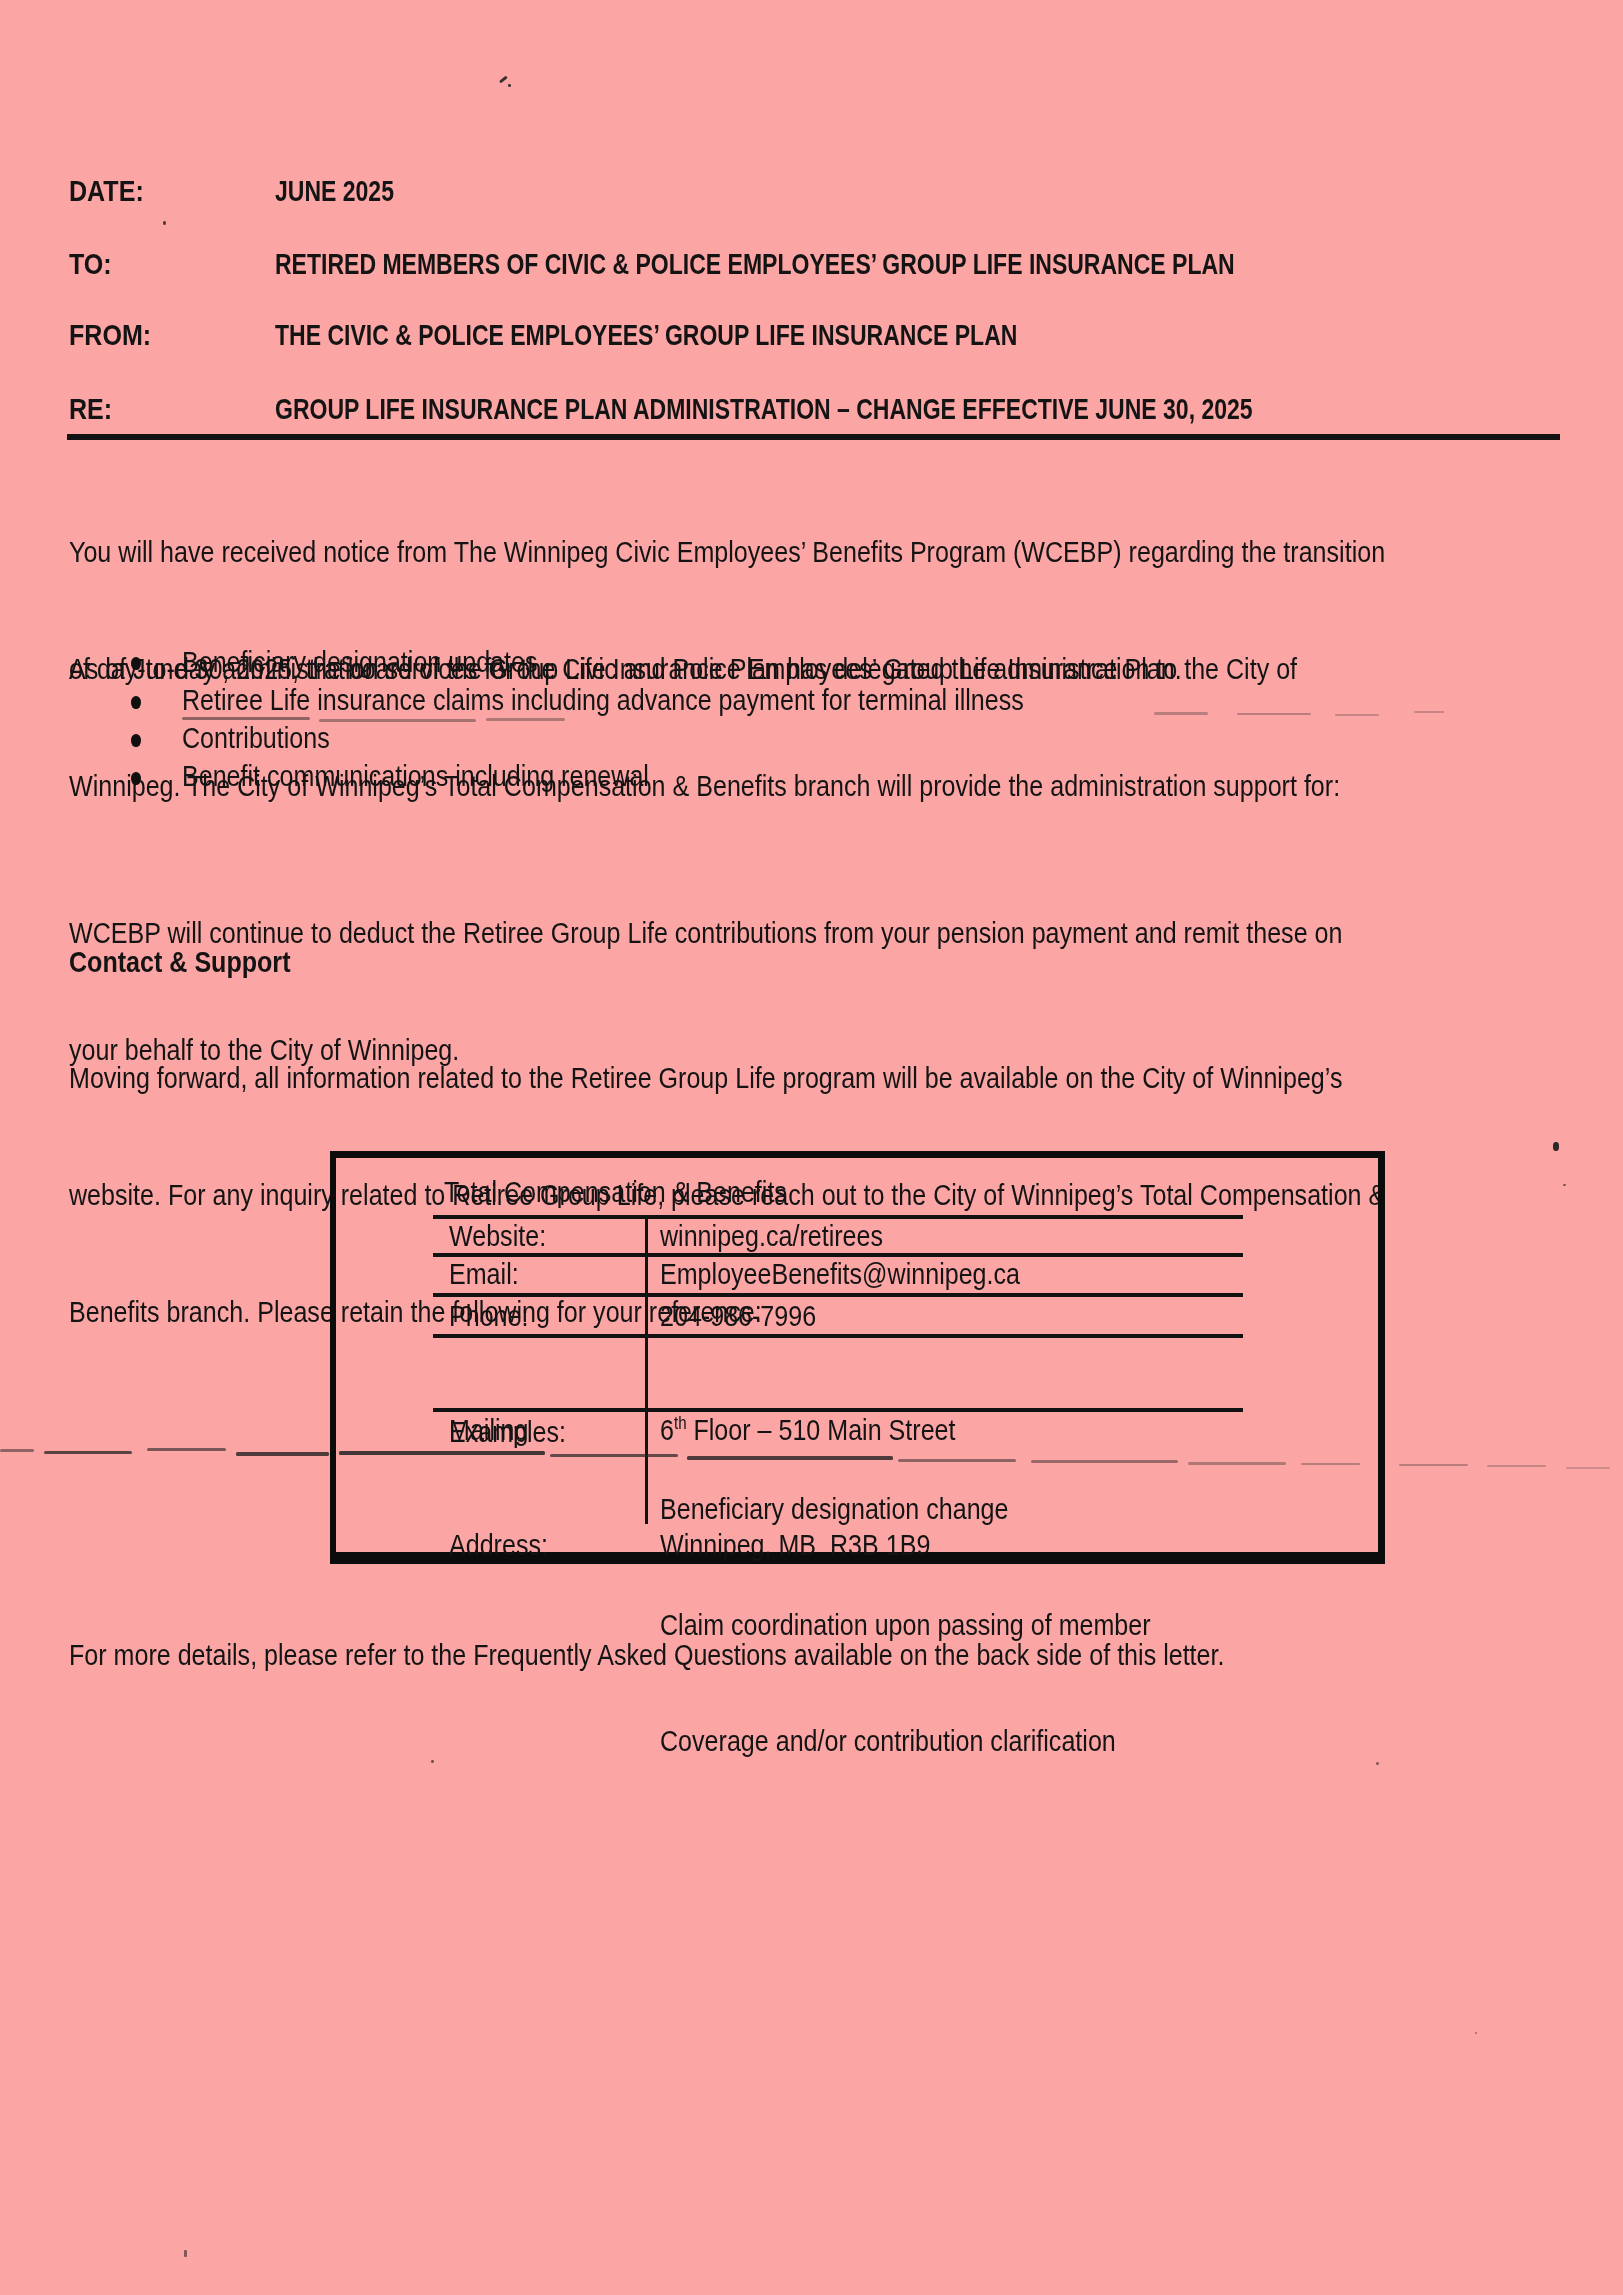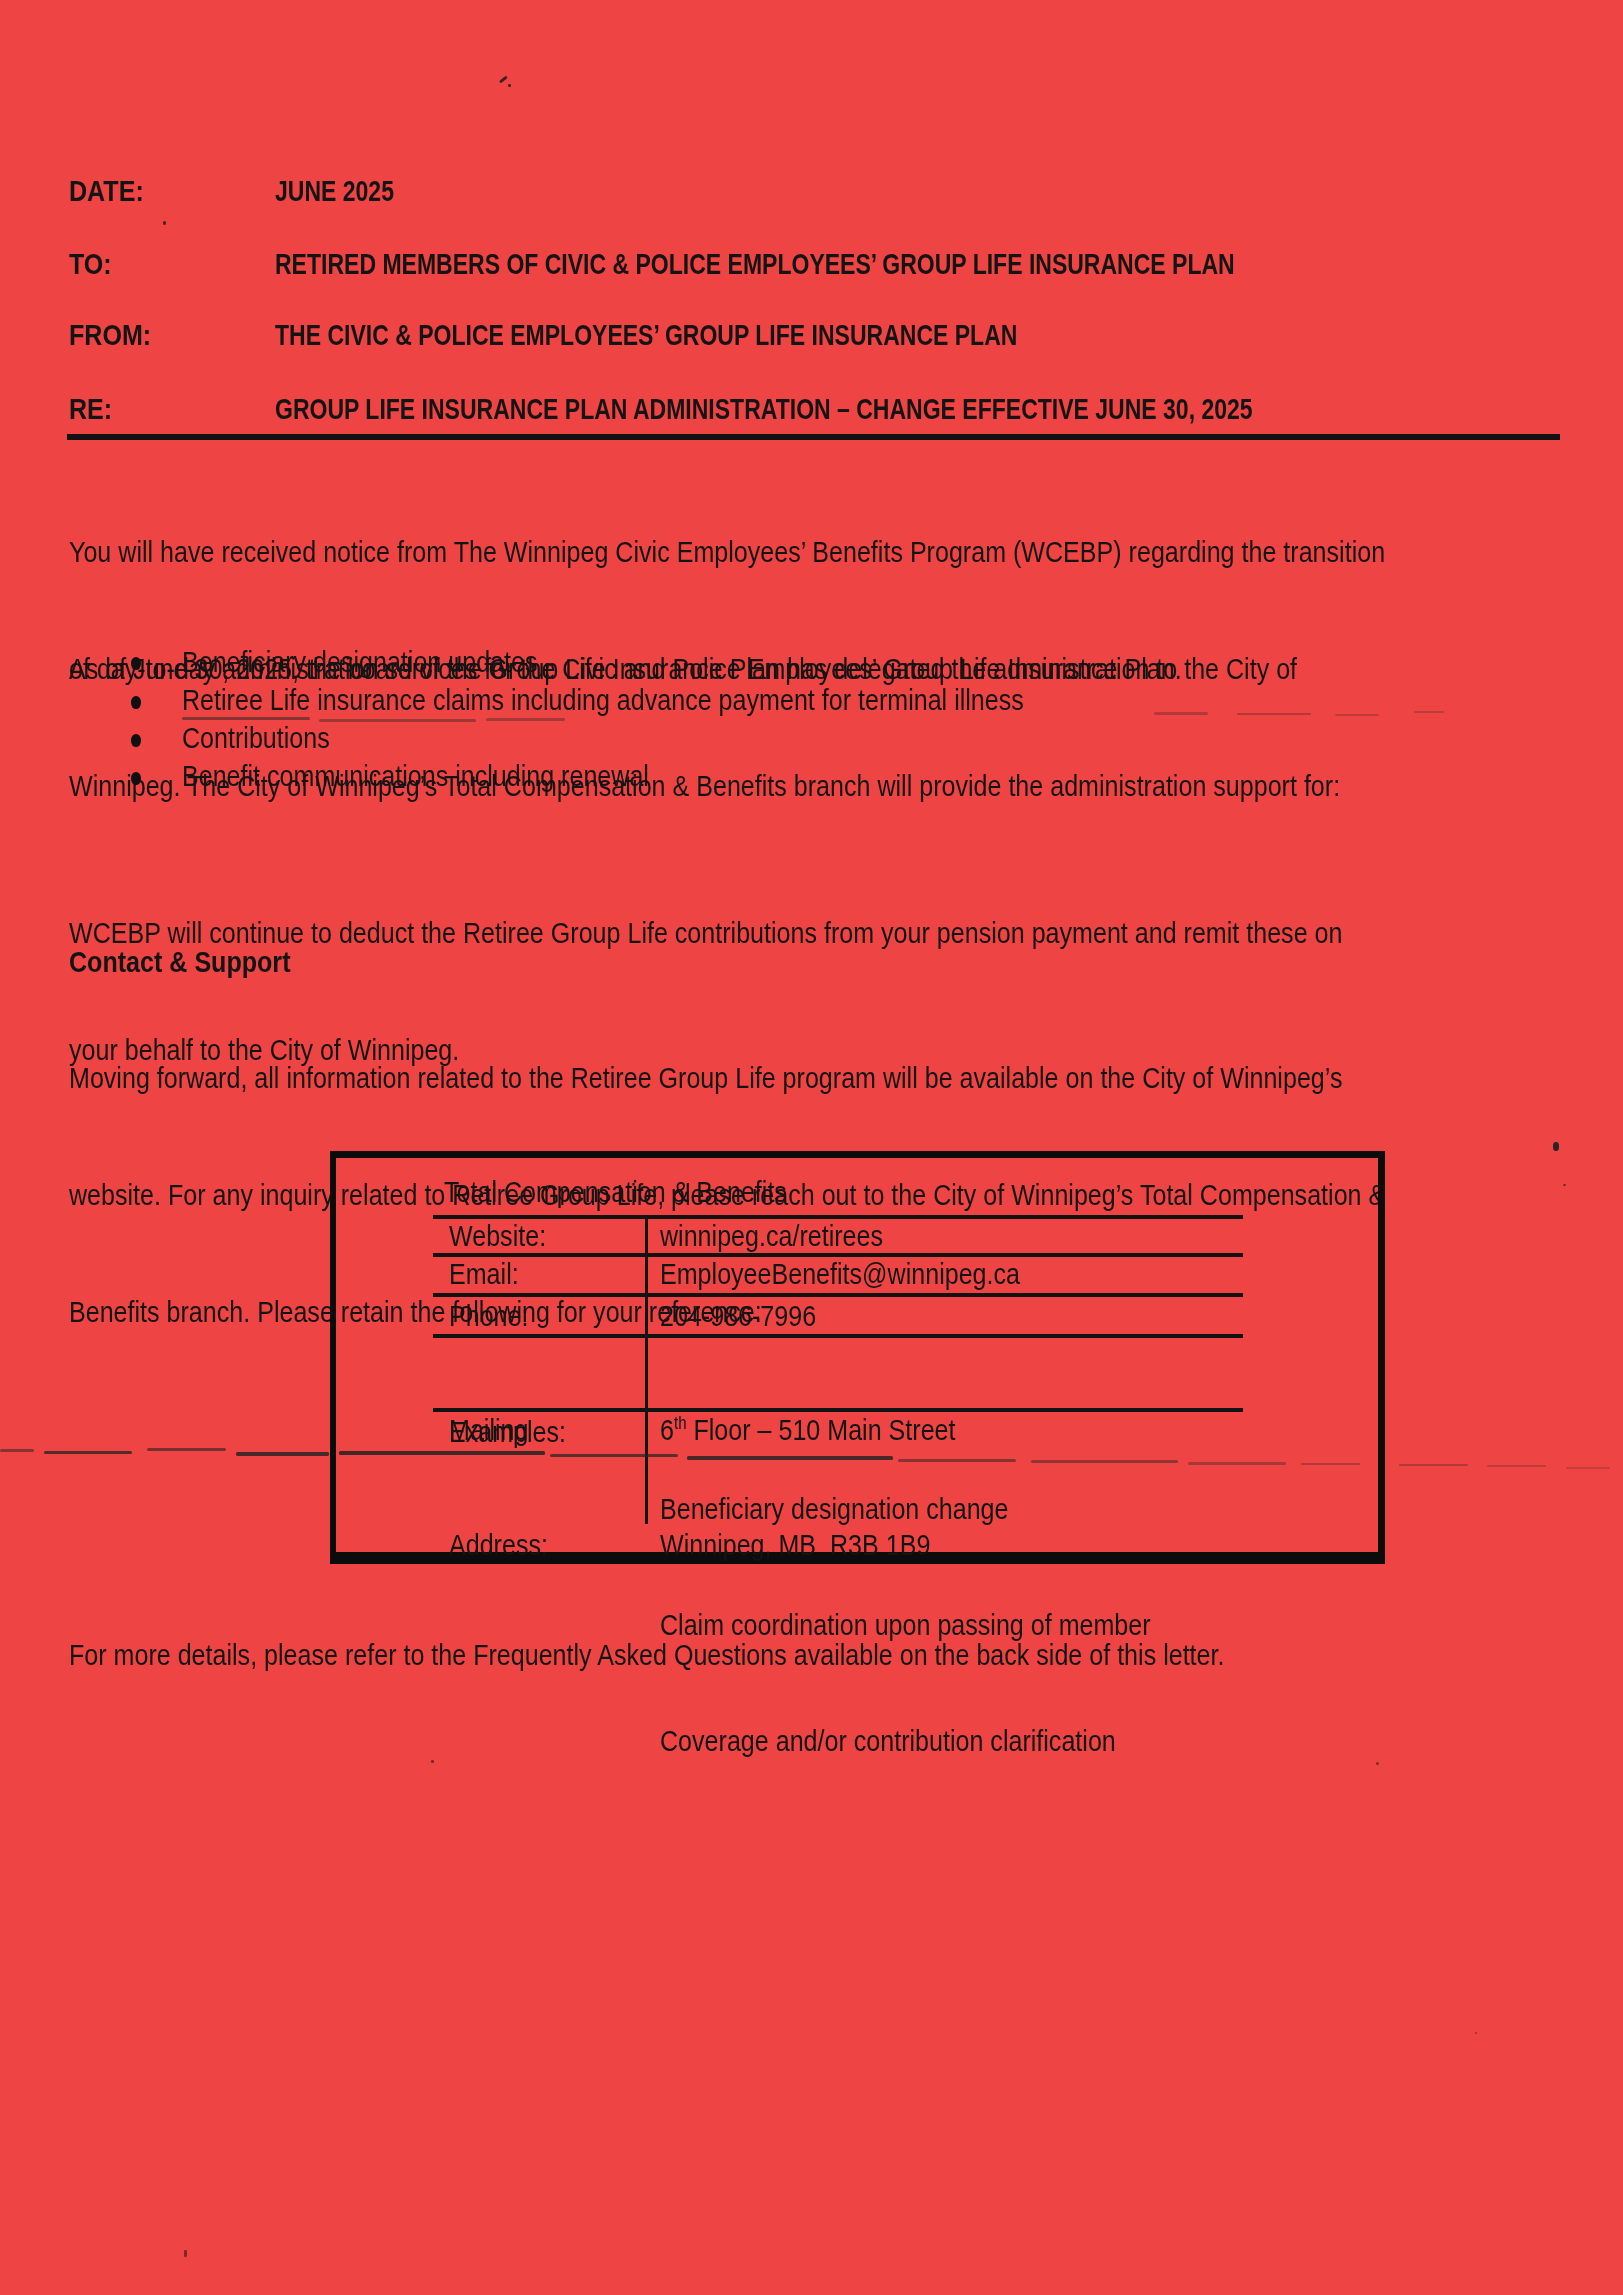--- a/index.html
+++ b/index.html
@@ -1,16 +1,16 @@
 <!DOCTYPE html>
 <html style="font-size:7.9px"><head>
 <meta charset="utf-8">
 <style>
   html,body{margin:0;padding:0;background:#ffffff;}
-  .page{position:relative;width:1624px;height:2295px;background:#ef4444;overflow:hidden;
+  .page{position:relative;width:1624px;height:2295px;background:#fca5a5;overflow:hidden;
         font-family:"Liberation Sans","DejaVu Sans",sans-serif;color:#141414;}
   .t{position:absolute;white-space:pre;font-size:29.5px;line-height:39px;
      transform:scaleX(0.85);transform-origin:0 0;color:#141414;}
   .t .ln{display:block;height:39px;white-space:pre;}
   .b{font-weight:700;}
   .caps{transform:scaleX(0.78);font-weight:700;}
   .lh76 .ln{height:37px;line-height:37px;}
   .lh78 .ln{height:38px;line-height:38px;}
   .rule{position:absolute;background:#121212;}
   .box{position:absolute;left:330px;top:1151px;width:1055px;height:413px;box-sizing:border-box;

